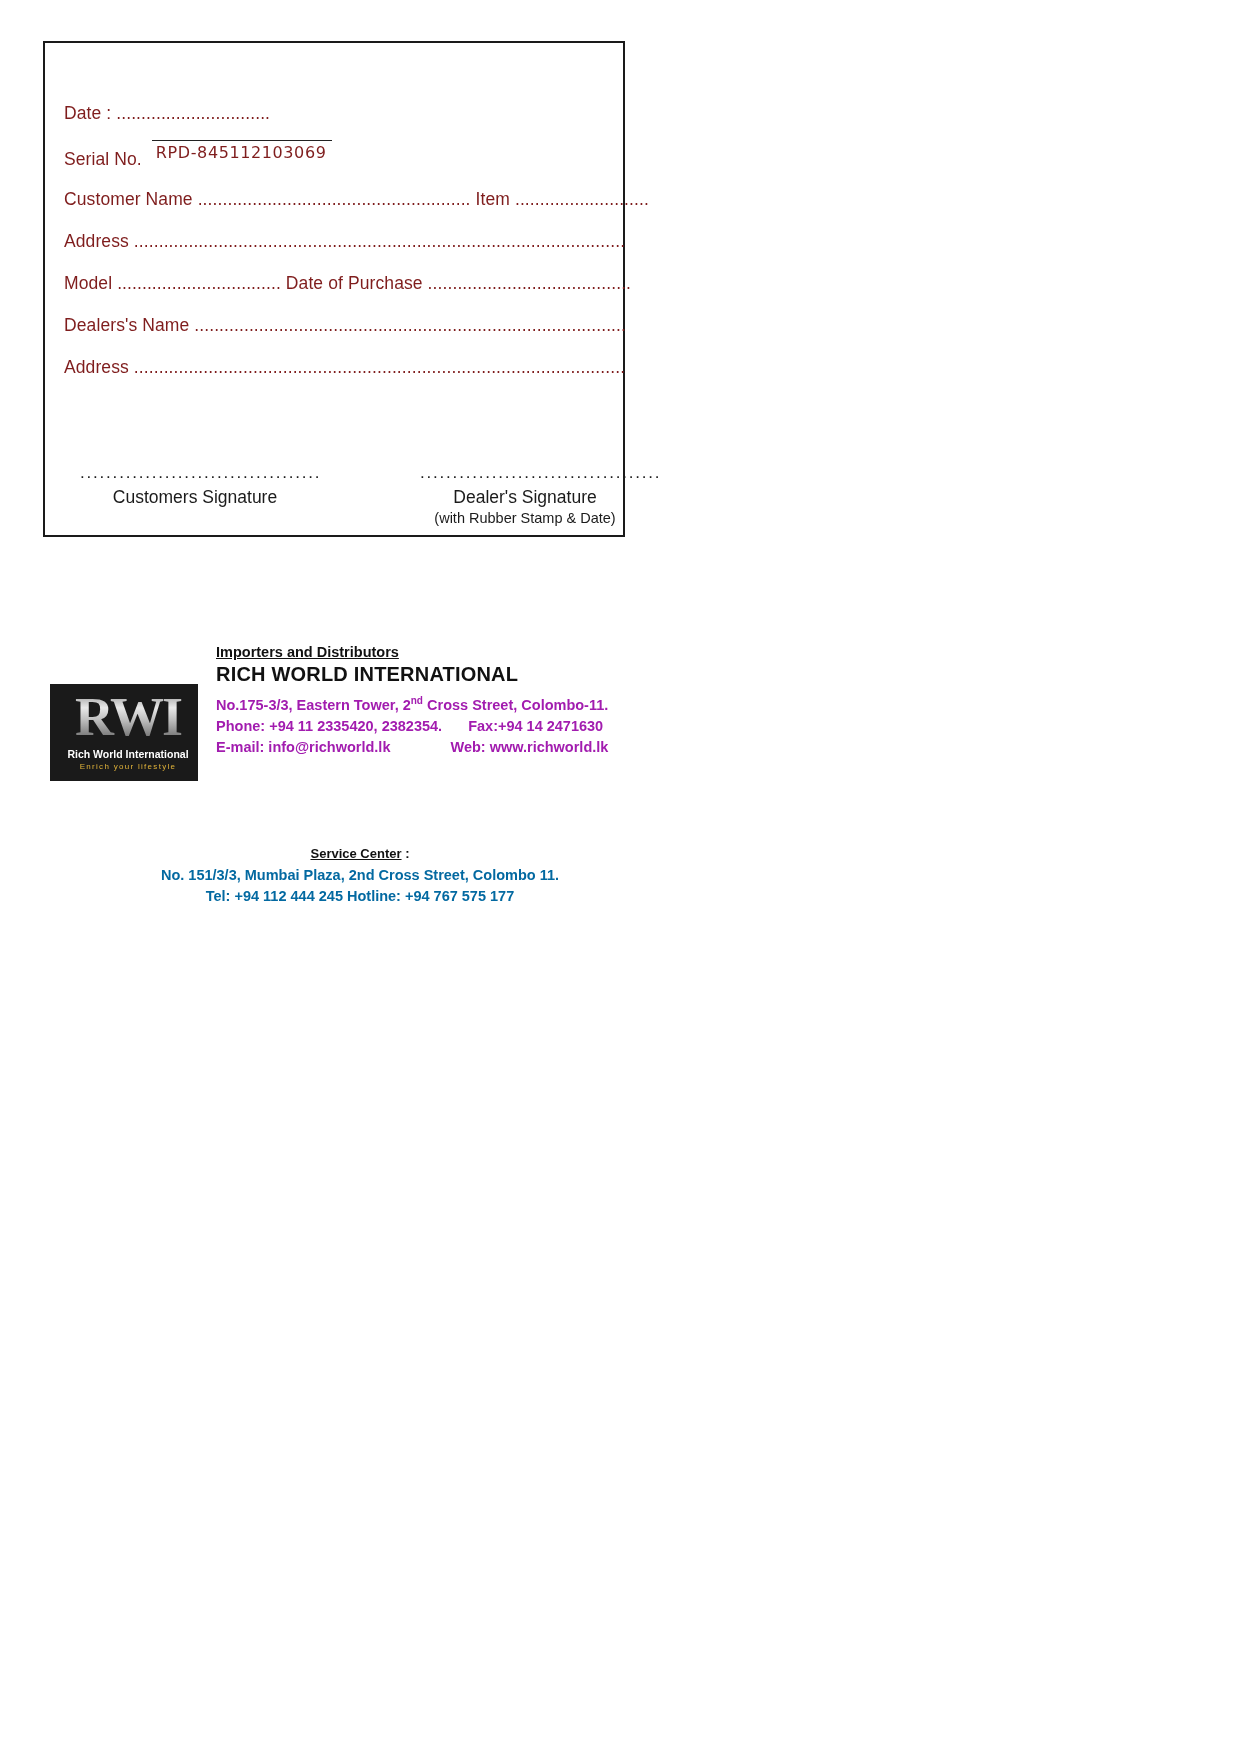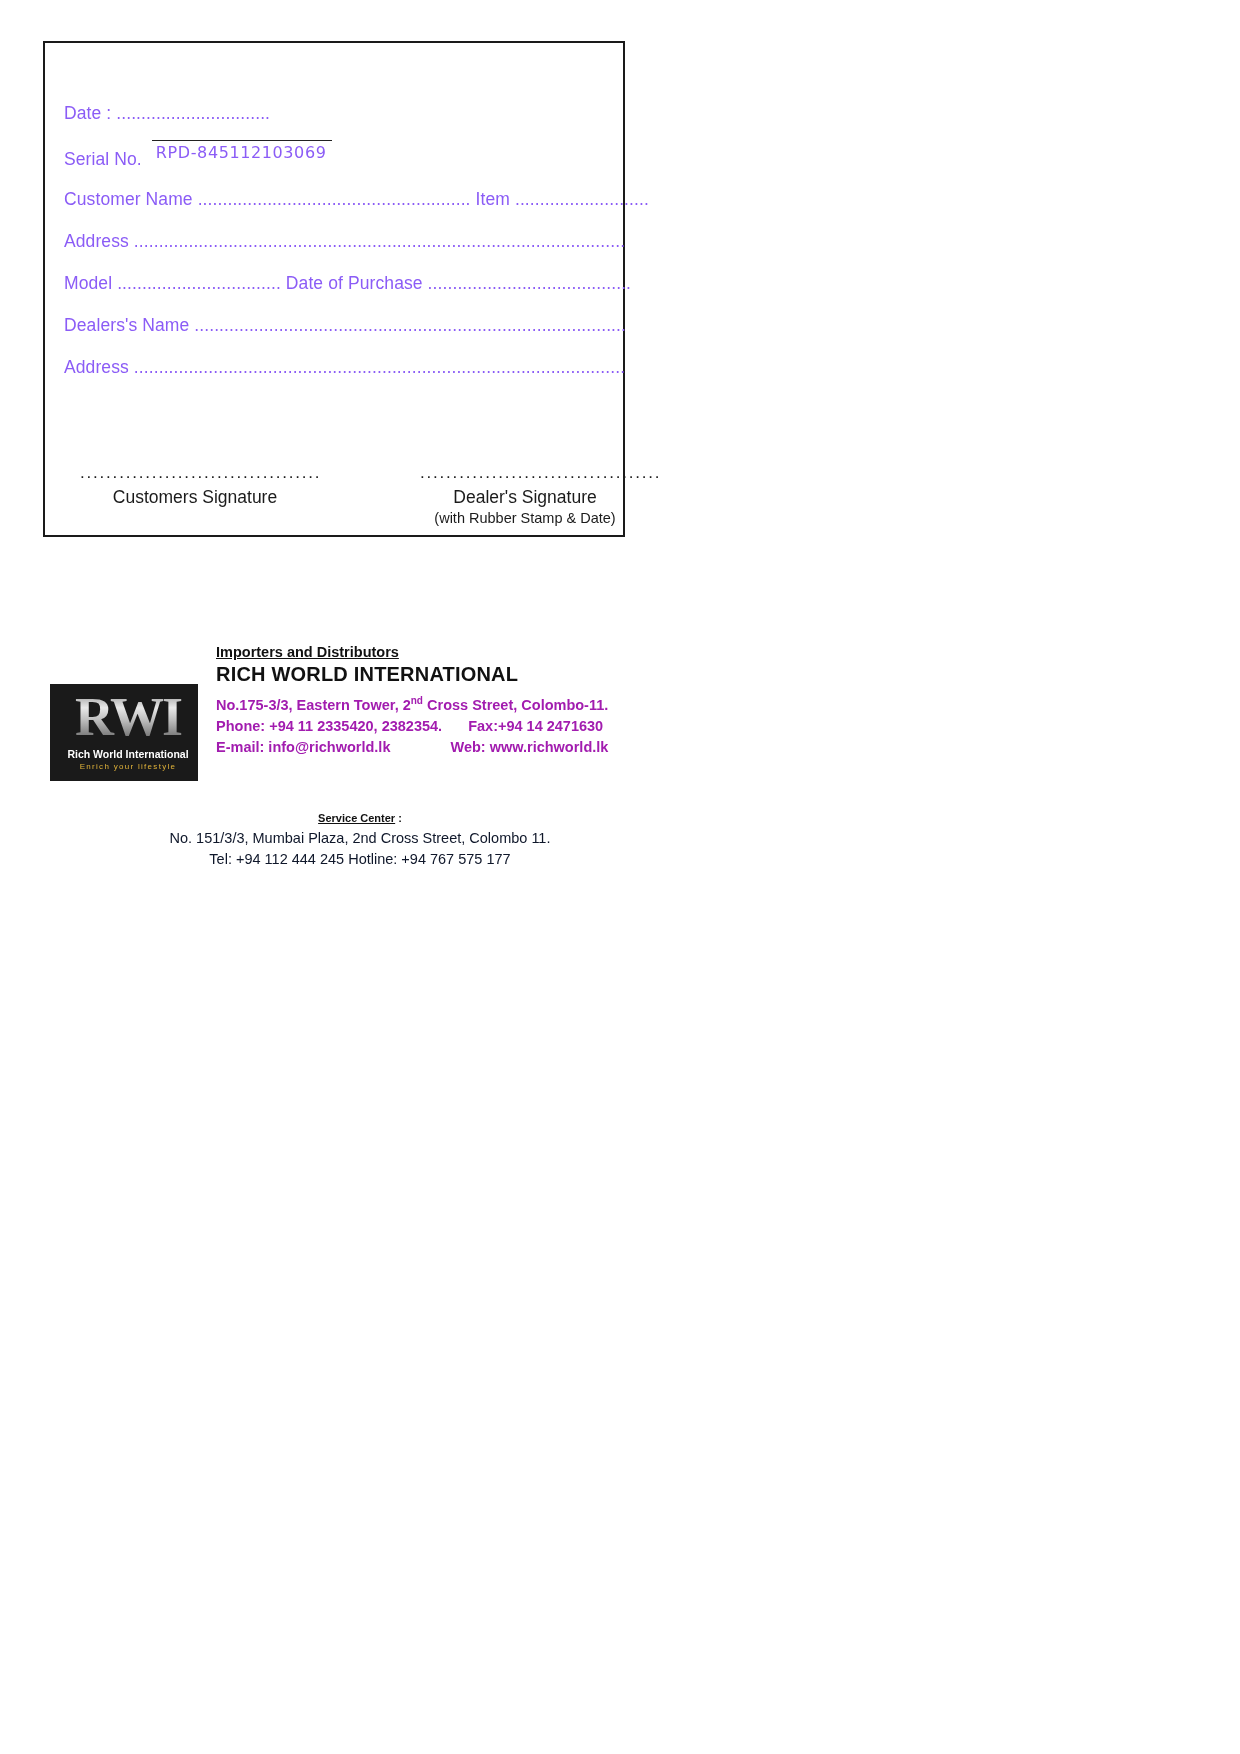--- a/index.html
+++ b/index.html
@@ -24,21 +24,21 @@
     width: 582px;
     height: 496px;
     border: 2px solid #1a1a1a;
     box-sizing: border-box;
     background: #fff;
   }
 
   .field-row {
     position: absolute;
     font-size: 17.5px;
-    color: #8b5cf6;
+    color: #7f1d1d;
     white-space: nowrap;
     letter-spacing: 0.1px;
   }
 
   
   .r-date    { left: 19px; top: 60px; }
   .r-serial  { left: 19px; top: 104px; }
   .r-cust    { left: 19px; top: 146px; }
   .r-addr1   { left: 19px; top: 188px; }
   .r-model   { left: 19px; top: 230px; }
@@ -156,30 +156,31 @@
   sup { font-size: 10px; }
 
   .service {
     position: absolute;
     left: 60px;
     top: 812px;
     width: 600px;
     text-align: center;
   }
   .svc-head {
-    font-size: 11px;
+    font-size: 13px;
     font-weight: bold;
     color: #111;
     margin-bottom: 4px;
+    margin-top: 34px;
   }
   .svc-head u { text-decoration: underline; }
   .svc-line {
     font-size: 14.5px;
-    font-weight: normal;
-    color: #0f172a;
+    font-weight: bold;
+    color: #0369a1;
     line-height: 21px;
   }
 </style>
 </head>
 <body>
 
 <div class="card">
 
   <div class="field-row r-date">Date : ...............................</div>
 

